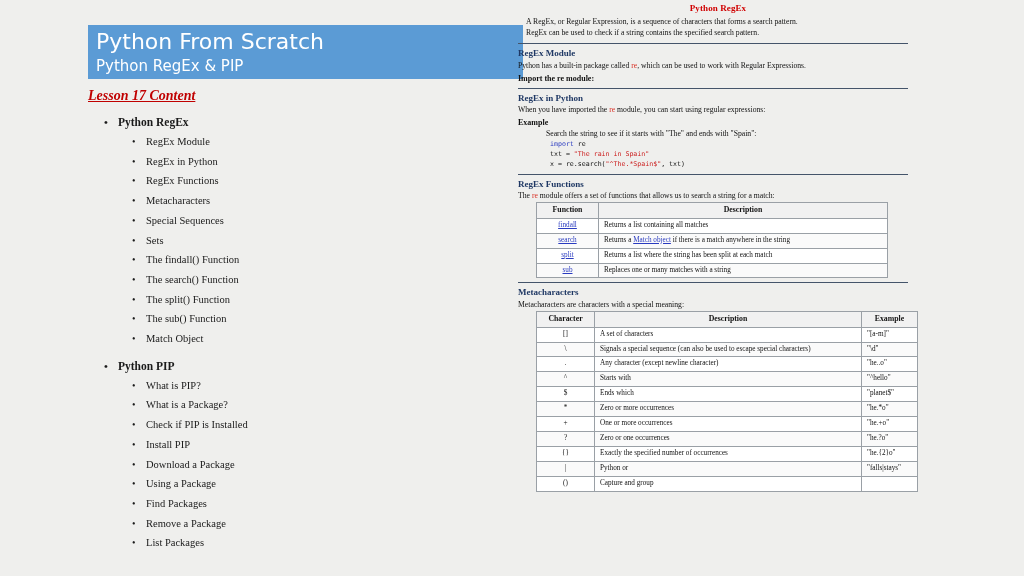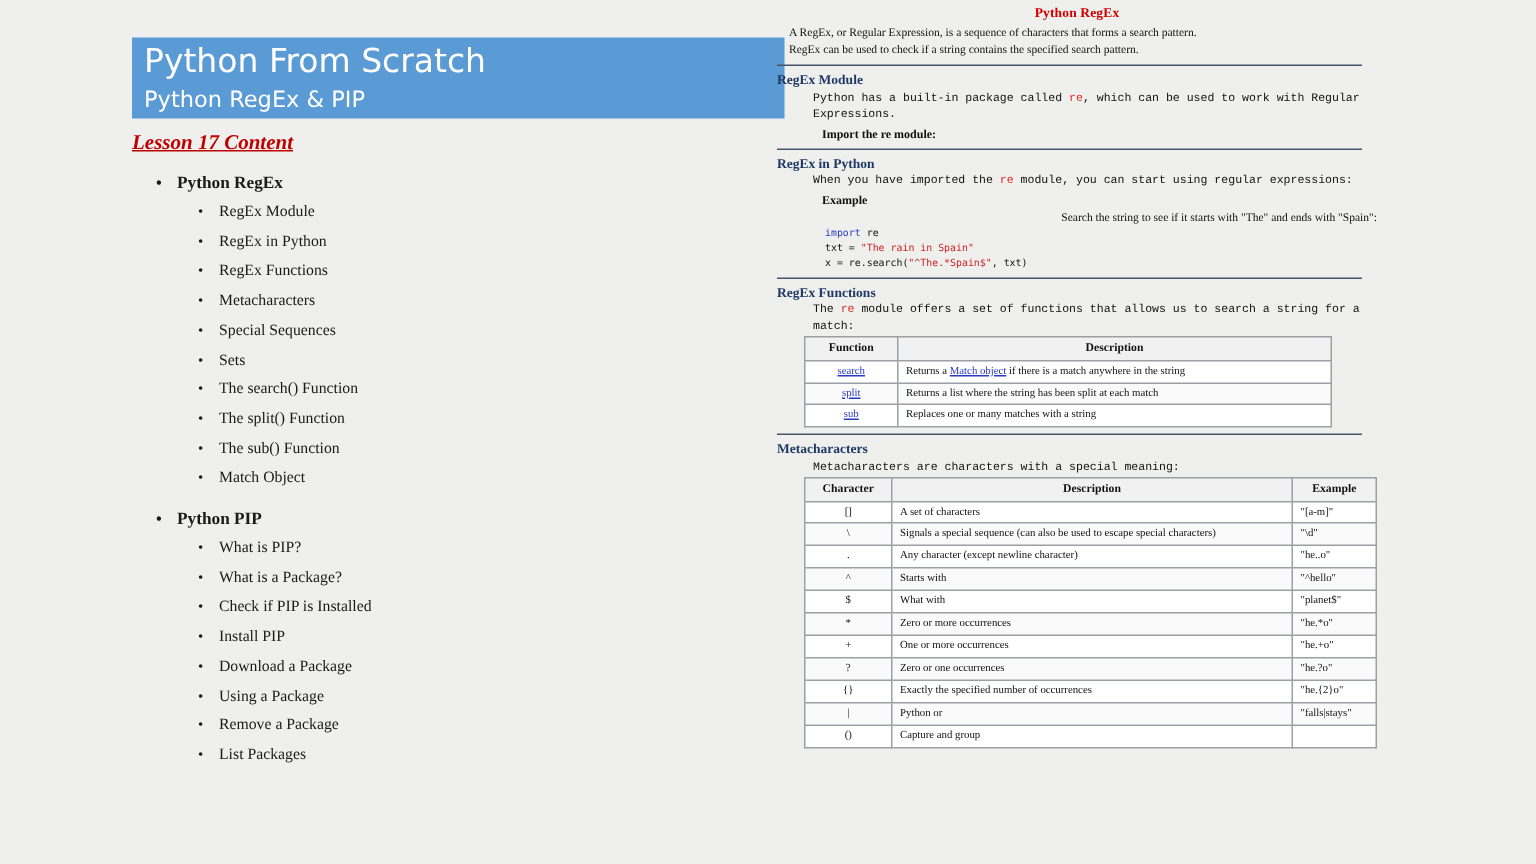--- a/index.html
+++ b/index.html
@@ -156,26 +156,26 @@
     font-size: 9px;
     margin: 2px 0 1px 0;
   }
   .hr {
     height: 0;
     border: 0;
     border-top: 1.6px solid #44546a;
     margin: 4px 0 3px 0;
     width: 390px;
   }
-  .indent1 { margin-left: 24px; font-family: Liberation Mono, monospace; }
-  .indent3 { margin-left: 28px; text-align: right; }
+  .indent1 { margin-left: 0; }
+  .indent3 { margin-left: 28px; }
   .bold-lbl {
     font-weight: bold;
     font-size: 8px;
-    margin: 1px 0 1px 30px;
+    margin: 1px 0 1px 0;
   }
   .code {
     font-family: "DejaVu Sans Mono", monospace;
     font-size: 6.6px;
     line-height: 1.5;
     margin-left: 32px;
     color: #111111;
     white-space: pre;
   }
   .k { color: #2a3bc0; }
@@ -248,38 +248,40 @@
 
       <div class="grp">
         <div class="grp-title">Python RegEx</div>
         <ul class="grp-items">
           <li>RegEx Module</li>
           <li>RegEx in Python</li>
           <li>RegEx Functions</li>
           <li>Metacharacters</li>
           <li>Special Sequences</li>
           <li>Sets</li>
+          <li>The findall() Function</li>
           <li>The search() Function</li>
           <li>The split() Function</li>
           <li>The sub() Function</li>
           <li>Match Object</li>
         </ul>
       </div>
 
       <div class="grp-gap"></div>
 
       <div class="grp">
         <div class="grp-title">Python PIP</div>
         <ul class="grp-items">
           <li>What is PIP?</li>
           <li>What is a Package?</li>
           <li>Check if PIP is Installed</li>
           <li>Install PIP</li>
           <li>Download a Package</li>
           <li>Using a Package</li>
+          <li>Find Packages</li>
           <li>Remove a Package</li>
           <li>List Packages</li>
         </ul>
       </div>
 
     </div>
   </div>
 
   <div class="right-col">
     <div class="doc">
@@ -316,20 +318,24 @@
             <col>
           </colgroup>
         <thead>
           <tr>
             <th>Function</th>
             <th>Description</th>
           </tr>
         </thead>
         <tbody>
           <tr>
+            <td class="ch-cell"><span class="fn-link">findall</span></td>
+            <td><span>Returns a list containing all matches</span></td>
+          </tr>
+          <tr>
             <td class="ch-cell"><span class="fn-link">search</span></td>
             <td><span>Returns a </span><span class="inline-link">Match object</span><span> if there is a match anywhere in the string</span></td>
           </tr>
           <tr>
             <td class="ch-cell"><span class="fn-link">split</span></td>
             <td><span>Returns a list where the string has been split at each match</span></td>
           </tr>
           <tr>
             <td class="ch-cell"><span class="fn-link">sub</span></td>
             <td><span>Replaces one or many matches with a string</span></td>
@@ -371,21 +377,21 @@
             <td>Any character (except newline character)</td>
             <td class="ex-cell">"he..o"</td>
           </tr>
           <tr>
             <td class="ch-cell">^</td>
             <td>Starts with</td>
             <td class="ex-cell">"^hello"</td>
           </tr>
           <tr>
             <td class="ch-cell">$</td>
-            <td>What with</td>
+            <td>Ends which</td>
             <td class="ex-cell">"planet$"</td>
           </tr>
           <tr>
             <td class="ch-cell">*</td>
             <td>Zero or more occurrences</td>
             <td class="ex-cell">"he.*o"</td>
           </tr>
           <tr>
             <td class="ch-cell">+</td>
             <td>One or more occurrences</td>

